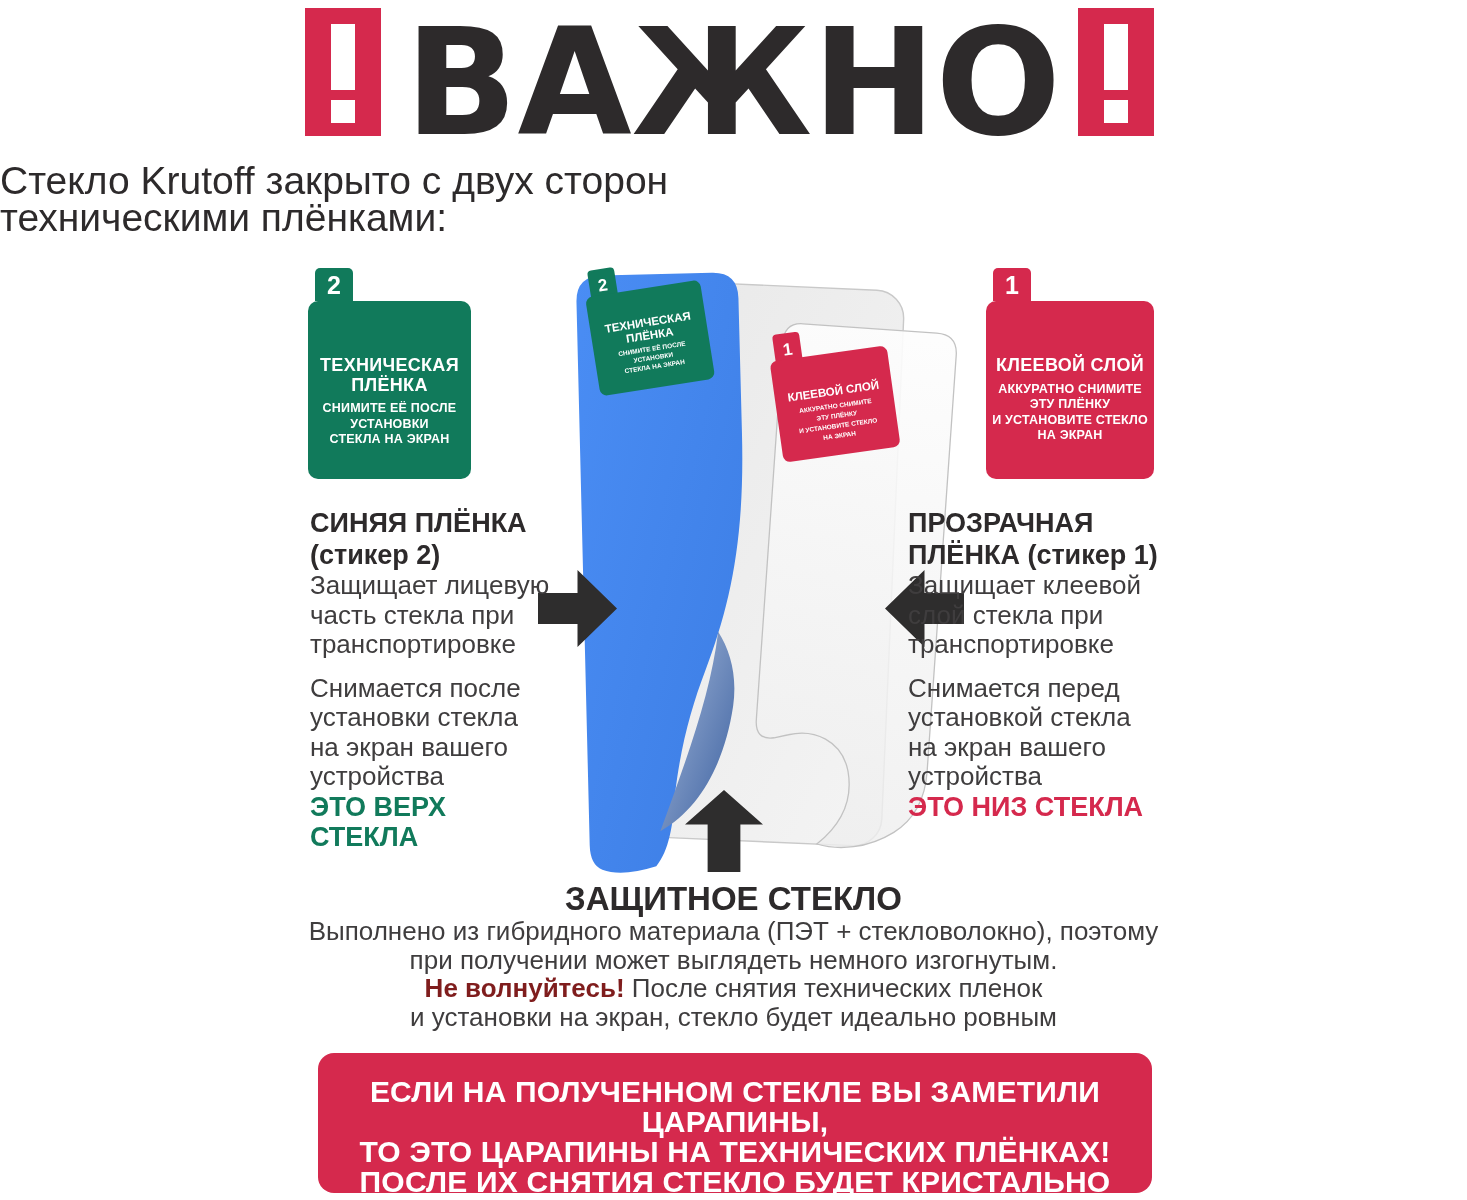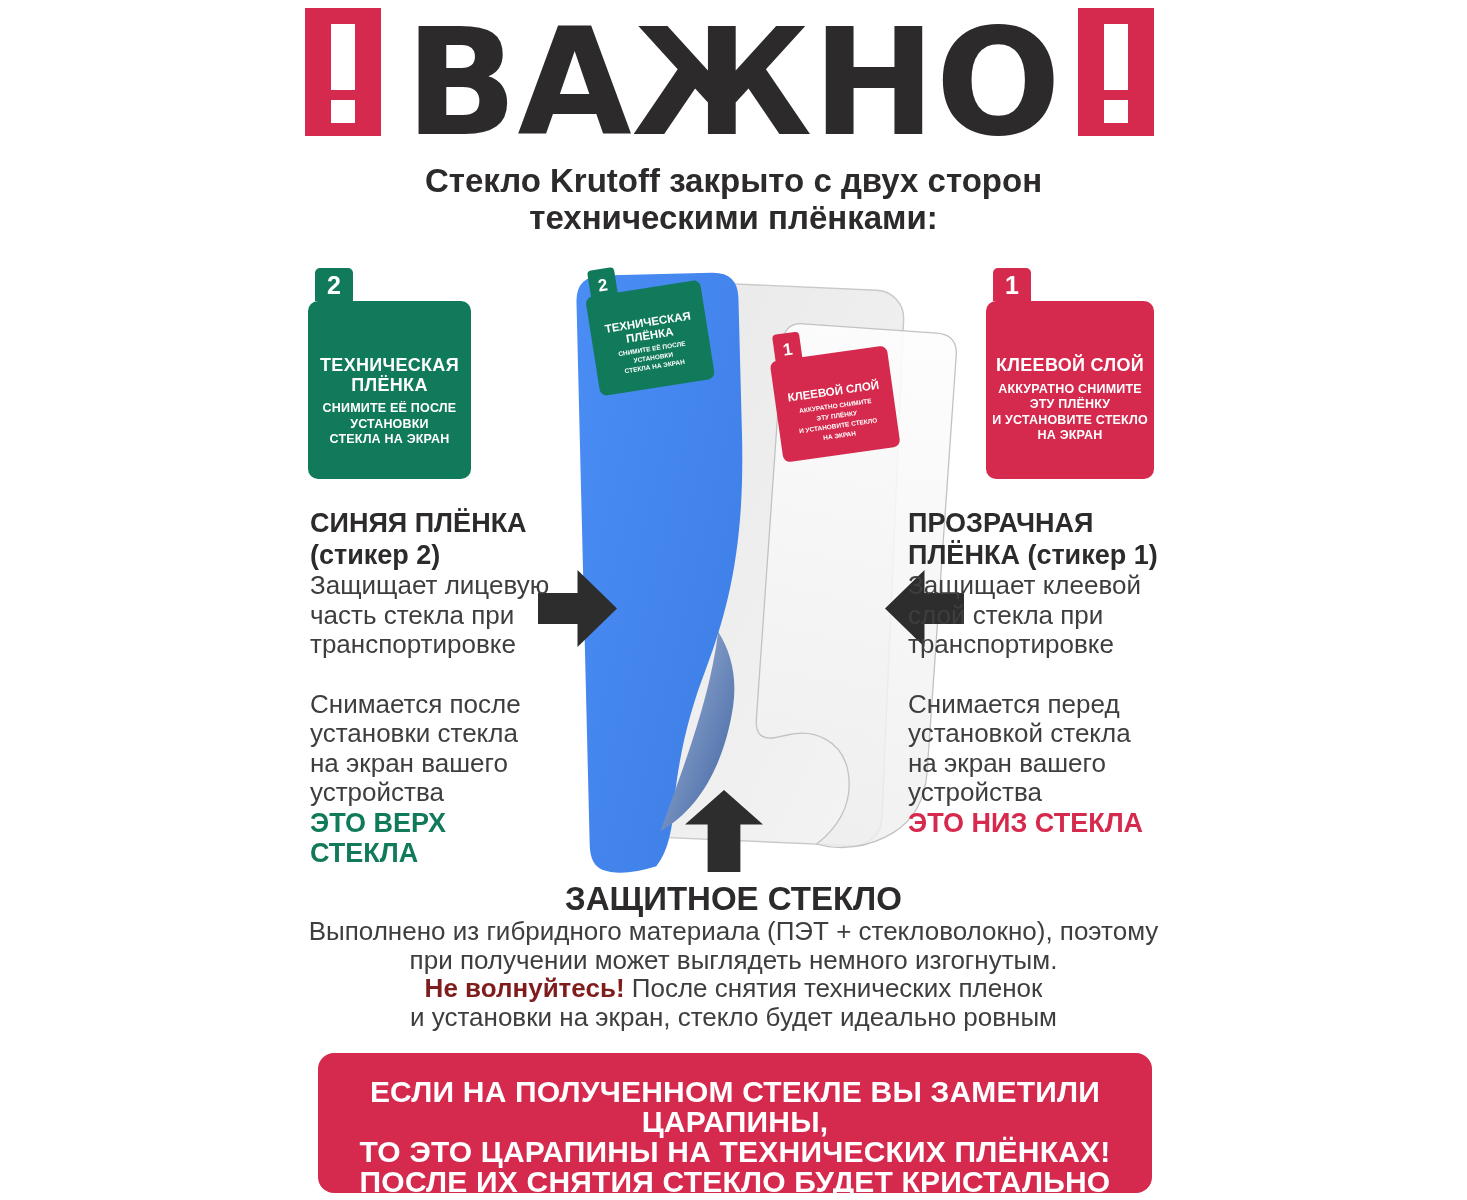--- a/index.html
+++ b/index.html
@@ -9,21 +9,21 @@
 
   
   .excl { position:absolute; top:8px; width:76px; height:128px; background:#d5294d; }
   .excl.left  { left:305px; }
   .excl.right { left:1078px; }
   .excl .bar { position:absolute; left:50%; transform:translateX(-50%); top:16px; width:24px; height:66px; background:#fff; }
   .excl .dot { position:absolute; left:50%; transform:translateX(-50%); bottom:13px; width:24px; height:23px; background:#fff; }
   .title-svg { position:absolute; left:398px; top:8px; }
   .title-svg text { font-family:"DejaVu Sans", sans-serif; font-weight:bold; fill:#2d2a2b; }
 
-  .subtitle { position:absolute; left:0; right:0; top:162px; text-align:center; color:#2d2a2b; font-weight:bold; font-size:33px; line-height:37px; }
+  .subtitle { position:absolute; left:0; right:0; top:162px; color:#2d2a2b; font-weight:normal; font-size:39px; line-height:37px; }
 
   
   .sticker-big { position:absolute; top:268px; }
   .sticker-big .tab { margin-left:7px; width:38px; height:33px; border-radius:5px 5px 0 0;
     color:#fff; font-weight:bold; font-size:25px; text-align:center; line-height:34px; }
   .sticker-big .body { width:100%; height:178px; border-radius:10px; color:#fff; text-align:center; padding-top:55px; }
   .sticker-big.green { left:308px; width:163px; }
   .sticker-big.green .tab,  .sticker-big.green .body  { background:#117a5b; }
   .sticker-big.red { left:986px; width:168px; }
   .sticker-big.red .tab, .sticker-big.red .body { background:#d5294d; }
@@ -39,21 +39,21 @@
   .arrow-right-dir { left:538px; top:570px; width:79px; height:77px;
     clip-path:polygon(0 30%, 50% 30%, 50% 0, 100% 50%, 50% 100%, 50% 70%, 0 70%); }
   .arrow-left-dir { left:885px; top:570px; width:79px; height:77px;
     clip-path:polygon(100% 30%, 50% 30%, 50% 0, 0 50%, 50% 100%, 50% 70%, 100% 70%); }
   .arrow-up-dir { left:685px; top:790px; width:78px; height:82px;
     clip-path:polygon(50% 0, 100% 42%, 71% 42%, 71% 100%, 29% 100%, 29% 42%, 0 42%); }
 
   
   .side-block { position:absolute; top:507px; font-size:26px; line-height:29.5px; color:#3f3d3e; }
   .side-block .hd { font-weight:bold; font-size:27px; line-height:32px; color:#2d2a2b; }
-  .side-block .para2 { margin-top:30px; }
+  .side-block .para2 { margin-top:14px; }
   .side-block .accent { font-weight:bold; font-size:27px; line-height:30px; }
   .left-block  { left:310px; width:245px; text-align:left; }
   .left-block .accent { color:#117a5b; }
   .right-block { right:309px; width:250px; }
   .right-block .accent { color:#d5294d; }
 
   
   .glass-section { position:absolute; left:0; right:0; top:884px; text-align:center; color:#3f3d3e; font-size:26px; line-height:28.5px; }
   .glass-section .hd { font-weight:bold; font-size:33px; line-height:30px; color:#2d2a2b; margin-bottom:3px; }
   .glass-section .accent-green { color:#7f1d1d; font-weight:bold;text-align:center; }

